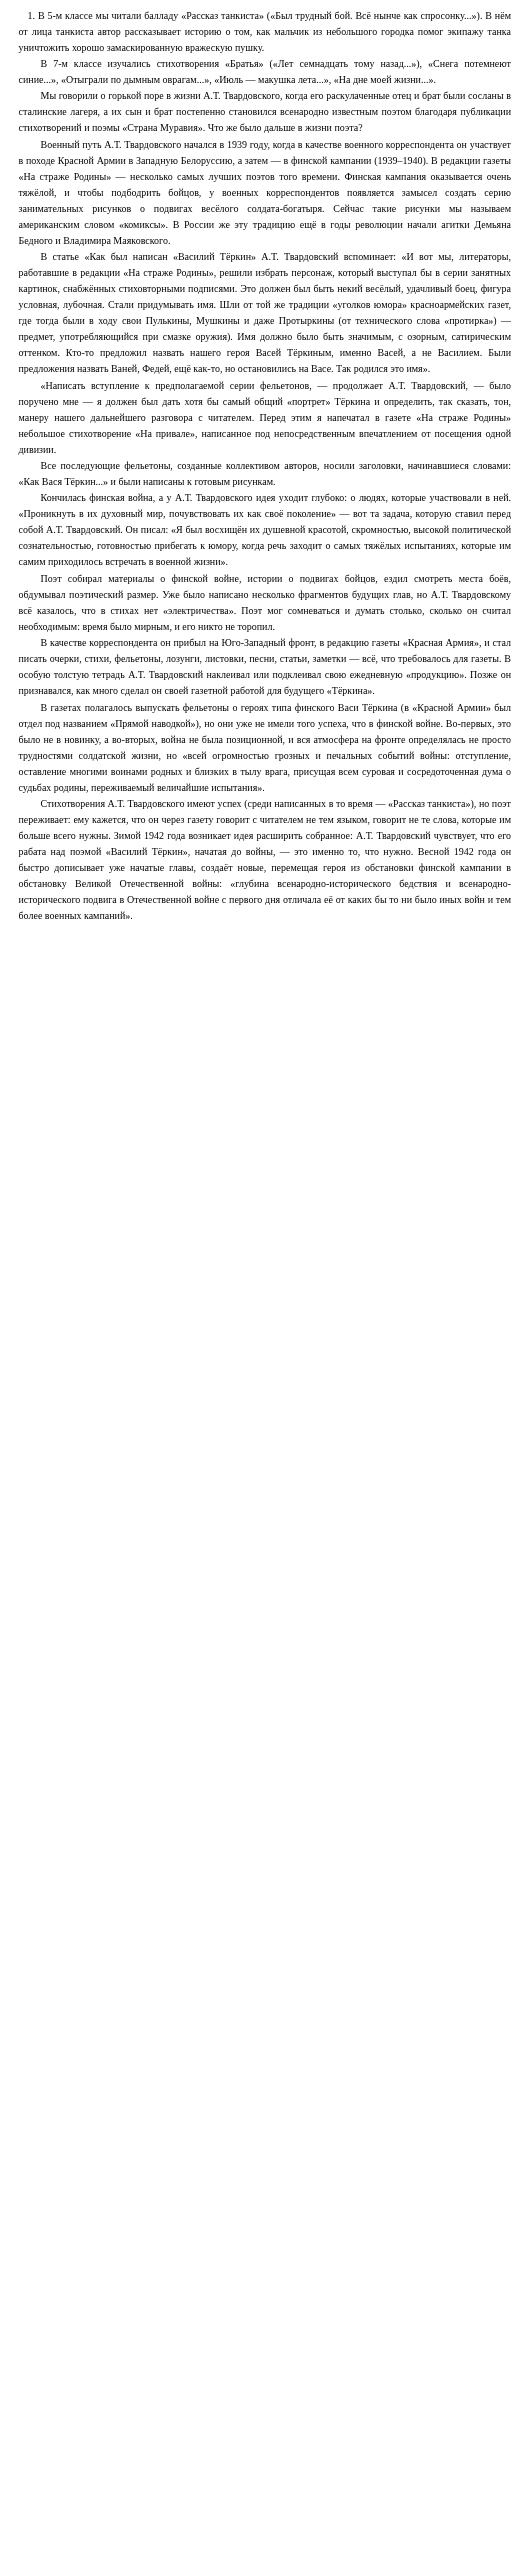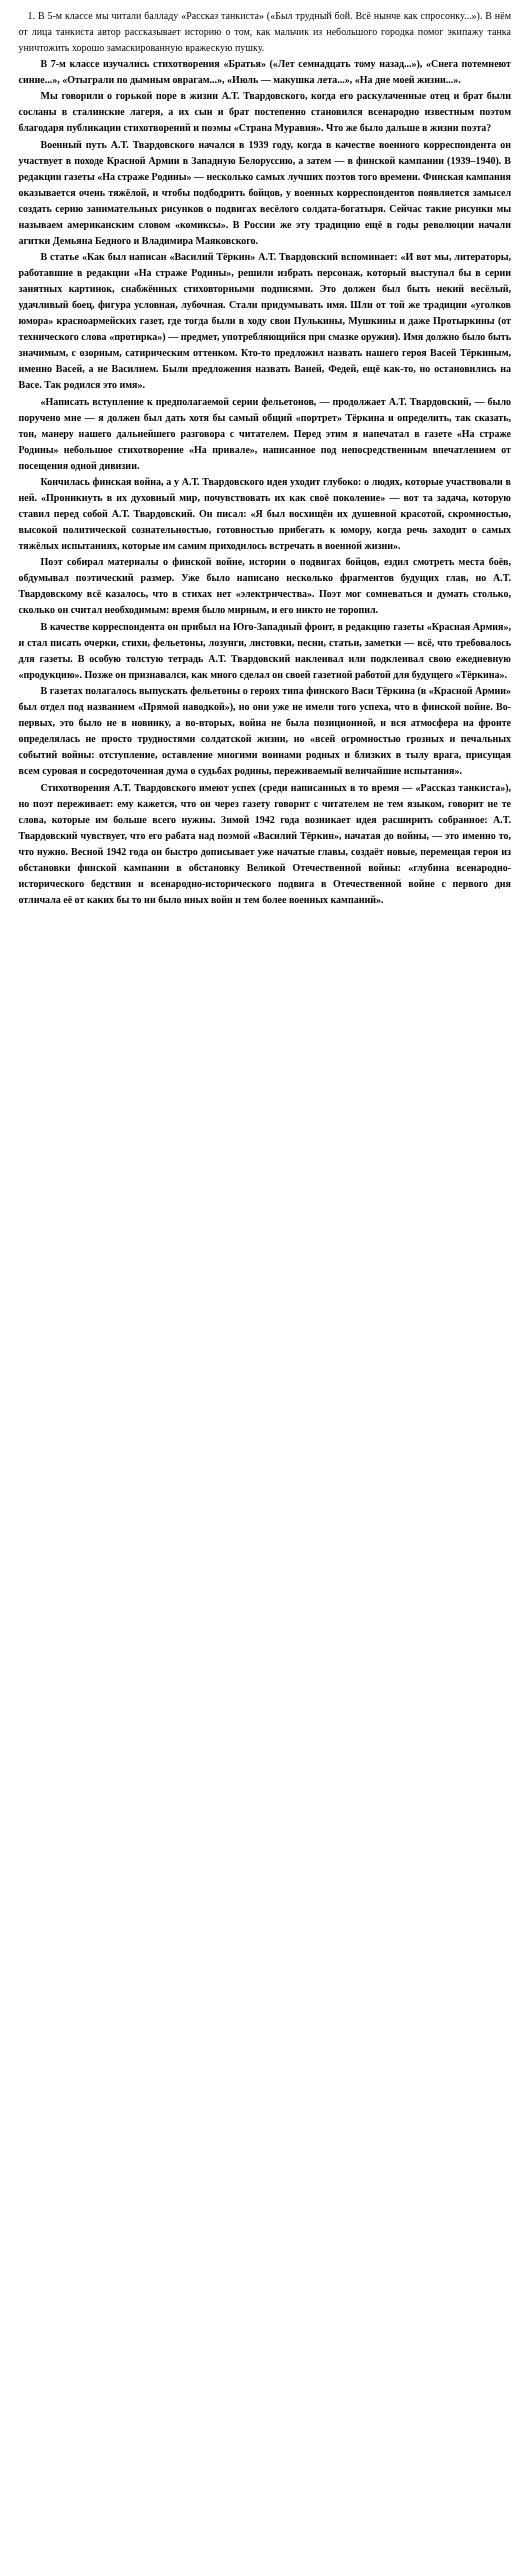--- a/index.html
+++ b/index.html
@@ -27,34 +27,34 @@
     color: #000000;
     text-indent: 2.2em;
     hyphens: auto;
     -webkit-hyphens: auto;
   }
   .para.first-item {
     text-indent: 0.9em;
   }
   .para.cont {
     text-indent: 2.2em;
-    font-weight: bold;
   }
 </style>
 </head>
 <body>
 
 <div class="page">
   <div id="body-text">
       <p class="para first-item">1. В 5-м классе мы читали балладу «Рассказ танкиста» («Был трудный бой. Всё нынче как спросонку...»). В нём от лица танкиста автор рассказывает историю о том, как мальчик из небольшого городка помог экипажу танка уничтожить хорошо замаскированную вражескую пушку.</p>
       <p class="para cont">В 7-м классе изучались стихотворения «Братья» («Лет семнадцать тому назад...»), «Снега потемнеют синие...», «Отыграли по дымным оврагам...», «Июль — макушка лета...», «На дне моей жизни...».</p>
       <p class="para cont">Мы говорили о горькой поре в жизни А.Т. Твардовского, когда его раскулаченные отец и брат были сосланы в сталинские лагеря, а их сын и брат постепенно становился всенародно известным поэтом благодаря публикации стихотворений и поэмы «Страна Муравия». Что же было дальше в жизни поэта?</p>
       <p class="para cont">Военный путь А.Т. Твардовского начался в 1939 году, когда в качестве военного корреспондента он участвует в походе Красной Армии в Западную Белоруссию, а затем — в финской кампании (1939–1940). В редакции газеты «На страже Родины» — несколько самых лучших поэтов того времени. Финская кампания оказывается очень тяжёлой, и чтобы подбодрить бойцов, у военных корреспондентов появляется замысел создать серию занимательных рисунков о подвигах весёлого солдата-богатыря. Сейчас такие рисунки мы называем американским словом «комиксы». В России же эту традицию ещё в годы революции начали агитки Демьяна Бедного и Владимира Маяковского.</p>
       <p class="para cont">В статье «Как был написан «Василий Тёркин» А.Т. Твардовский вспоминает: «И вот мы, литераторы, работавшие в редакции «На страже Родины», решили избрать персонаж, который выступал бы в серии занятных картинок, снабжённых стиховторными подписями. Это должен был быть некий весёлый, удачливый боец, фигура условная, лубочная. Стали придумывать имя. Шли от той же традиции «уголков юмора» красноармейских газет, где тогда были в ходу свои Пулькины, Мушкины и даже Протыркины (от технического слова «протирка») — предмет, употребляющийся при смазке оружия). Имя должно было быть значимым, с озорным, сатирическим оттенком. Кто-то предложил назвать нашего героя Васей Тёркиным, именно Васей, а не Василием. Были предложения назвать Ваней, Федей, ещё как-то, но остановились на Васе. Так родился это имя».</p>
       <p class="para cont">«Написать вступление к предполагаемой серии фельетонов, — продолжает А.Т. Твардовский, — было поручено мне — я должен был дать хотя бы самый общий «портрет» Тёркина и определить, так сказать, тон, манеру нашего дальнейшего разговора с читателем. Перед этим я напечатал в газете «На страже Родины» небольшое стихотворение «На привале», написанное под непосредственным впечатлением от посещения одной дивизии.</p>
+      <p class="para cont">Все последующие фельетоны, созданные коллективом авторов, носили заголовки, начинавшиеся словами: «Как Вася Тёркин...» и были написаны к готовым рисункам.</p>
       <p class="para cont">Кончилась финская война, а у А.Т. Твардовского идея уходит глубоко: о людях, которые участвовали в ней. «Проникнуть в их духовный мир, почувствовать их как своё поколение» — вот та задача, которую ставил перед собой А.Т. Твардовский. Он писал: «Я был восхищён их душевной красотой, скромностью, высокой политической сознательностью, готовностью прибегать к юмору, когда речь заходит о самых тяжёлых испытаниях, которые им самим приходилось встречать в военной жизни».</p>
       <p class="para cont">Поэт собирал материалы о финской войне, истории о подвигах бойцов, ездил смотреть места боёв, обдумывал поэтический размер. Уже было написано несколько фрагментов будущих глав, но А.Т. Твардовскому всё казалось, что в стихах нет «электричества». Поэт мог сомневаться и думать столько, сколько он считал необходимым: время было мирным, и его никто не торопил.</p>
       <p class="para cont">В качестве корреспондента он прибыл на Юго-Западный фронт, в редакцию газеты «Красная Армия», и стал писать очерки, стихи, фельетоны, лозунги, листовки, песни, статьи, заметки — всё, что требовалось для газеты. В особую толстую тетрадь А.Т. Твардовский наклеивал или подклеивал свою ежедневную «продукцию». Позже он признавался, как много сделал он своей газетной работой для будущего «Тёркина».</p>
       <p class="para cont">В газетах полагалось выпускать фельетоны о героях типа финского Васи Тёркина (в «Красной Армии» был отдел под названием «Прямой наводкой»), но они уже не имели того успеха, что в финской войне. Во-первых, это было не в новинку, а во-вторых, война не была позиционной, и вся атмосфера на фронте определялась не просто трудностями солдатской жизни, но «всей огромностью грозных и печальных событий войны: отступление, оставление многими воинами родных и близких в тылу врага, присущая всем суровая и сосредоточенная дума о судьбах родины, переживаемый величайшие испытания».</p>
       <p class="para cont">Стихотворения А.Т. Твардовского имеют успех (среди написанных в то время — «Рассказ танкиста»), но поэт переживает: ему кажется, что он через газету говорит с читателем не тем языком, говорит не те слова, которые им больше всего нужны. Зимой 1942 года возникает идея расширить собранное: А.Т. Твардовский чувствует, что его рабата над поэмой «Василий Тёркин», начатая до войны, — это именно то, что нужно. Весной 1942 года он быстро дописывает уже начатые главы, создаёт новые, перемещая героя из обстановки финской кампании в обстановку Великой Отечественной войны: «глубина всенародно-исторического бедствия и всенародно-исторического подвига в Отечественной войне с первого дня отличала её от каких бы то ни было иных войн и тем более военных кампаний».</p>
     </div>
 </div>
 
 
 </body></html>

